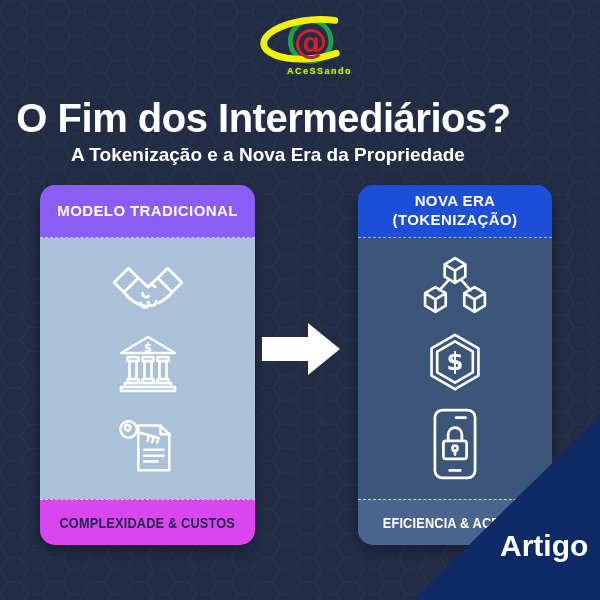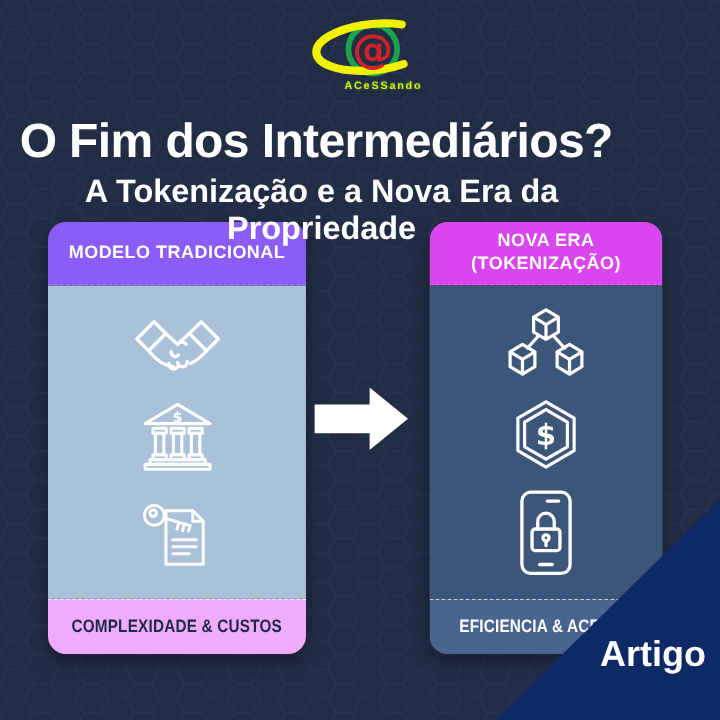--- a/index.html
+++ b/index.html
@@ -11,40 +11,40 @@
   .hexbg{position:absolute;left:0;top:0;z-index:0;}
   
   .logo-wrap{position:absolute;top:12px;left:0;right:0;z-index:2;
     display:flex;flex-direction:column;align-items:center;}
   .brand-name{margin-top:-4px;font-size:9px;font-weight:bold;color:#e9e400;
     letter-spacing:1.5px;text-shadow:0 0 2px #1ca24c;padding-left:39px;}
   
   .title{position:absolute;top:96px;left:0;width:527px;z-index:2;margin:0;
     text-align:center;font-size:40px;font-weight:bold;color:#ffffff;letter-spacing:-0.5px;}
   .subtitle{position:absolute;top:144px;left:0;width:536px;z-index:2;margin:0;
-    text-align:center;font-size:27px;font-weight:bold;color:#ffffff;}
+    text-align:center;font-size:19px;font-weight:bold;color:#ffffff;}
   
   .panel{position:absolute;top:185px;height:360px;border-radius:15px;z-index:1;
     display:flex;flex-direction:column;box-shadow:0 6px 14px rgba(0,0,0,0.35);}
   .panel-left{left:40px;width:215px;}
   .panel-right{left:358px;width:194px;}
   .panel-header{height:52px;flex:0 0 auto;display:flex;flex-direction:column;
     align-items:center;justify-content:center;border-radius:15px 15px 0 0;
     border-bottom:1px dashed rgba(255,255,255,0.55);}
   .panel-left .panel-header{background:#8b5cf6;}
-  .panel-right .panel-header{background:#d946ef;}
+  .panel-right .panel-header{background:#1d4ed8;}
   .panel-header span{color:#ffffff;font-size:15px;font-weight:bold;letter-spacing:0.4px;line-height:1.25;}
   .panel-body{flex:1 1 auto;display:flex;flex-direction:column;
     justify-content:space-evenly;align-items:center;padding:4px 0;}
   .panel-left .panel-body{background:#a9c1d9;}
   .panel-right .panel-body{background:#3c5679;}
   .icon-slot{display:flex;align-items:center;justify-content:center;}
   .panel-footer{height:45px;flex:0 0 auto;display:flex;align-items:center;justify-content:center;
     border-radius:0 0 15px 15px;border-top:1px dashed rgba(255,255,255,0.7);}
-  .panel-left .panel-footer{background:#f0abfc;}
+  .panel-left .panel-footer{background:#d946ef;}
   .panel-right .panel-footer{background:#4a6490;}
   .panel-footer span{font-size:15px;font-weight:bold;letter-spacing:0.2px;
     transform:scaleX(0.85);white-space:nowrap;}
   .panel-left .panel-footer span{color:#1d2a45;}
   .panel-right .panel-footer span{color:#ffffff;}
   
   .arrow{position:absolute;left:262px;top:323px;z-index:2;}
   
   .ribbon-svg{position:absolute;left:0;top:0;z-index:5;pointer-events:none;}
   .ribbon-label{position:absolute;left:500px;top:529px;z-index:6;

